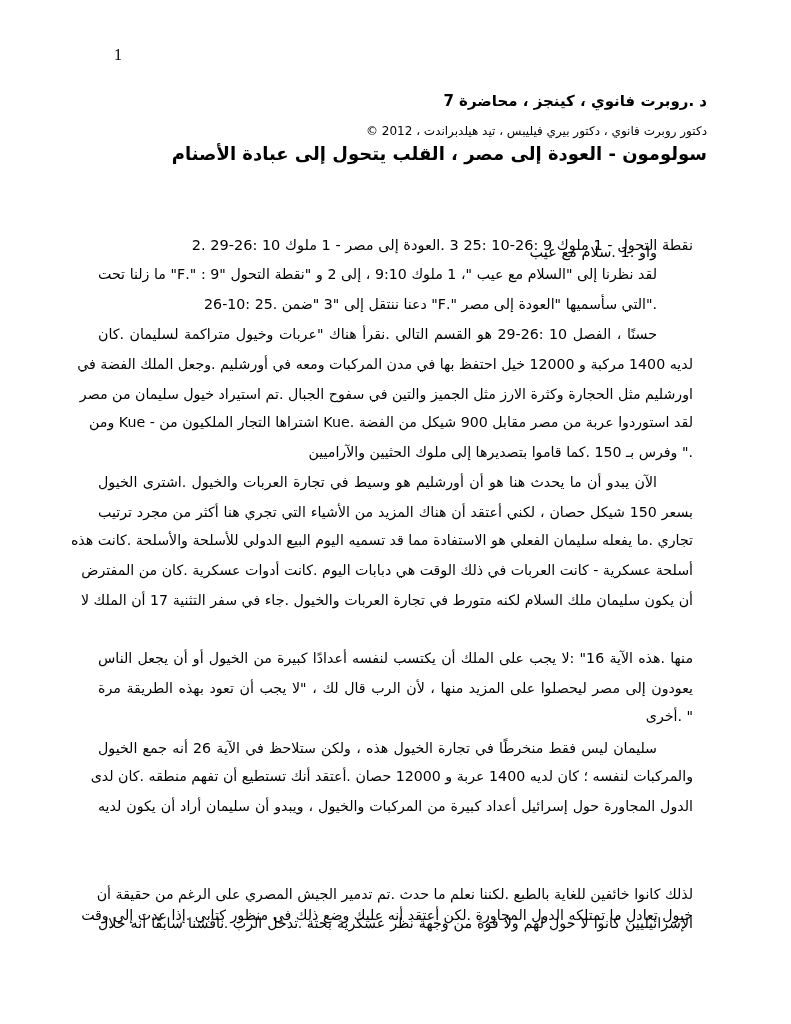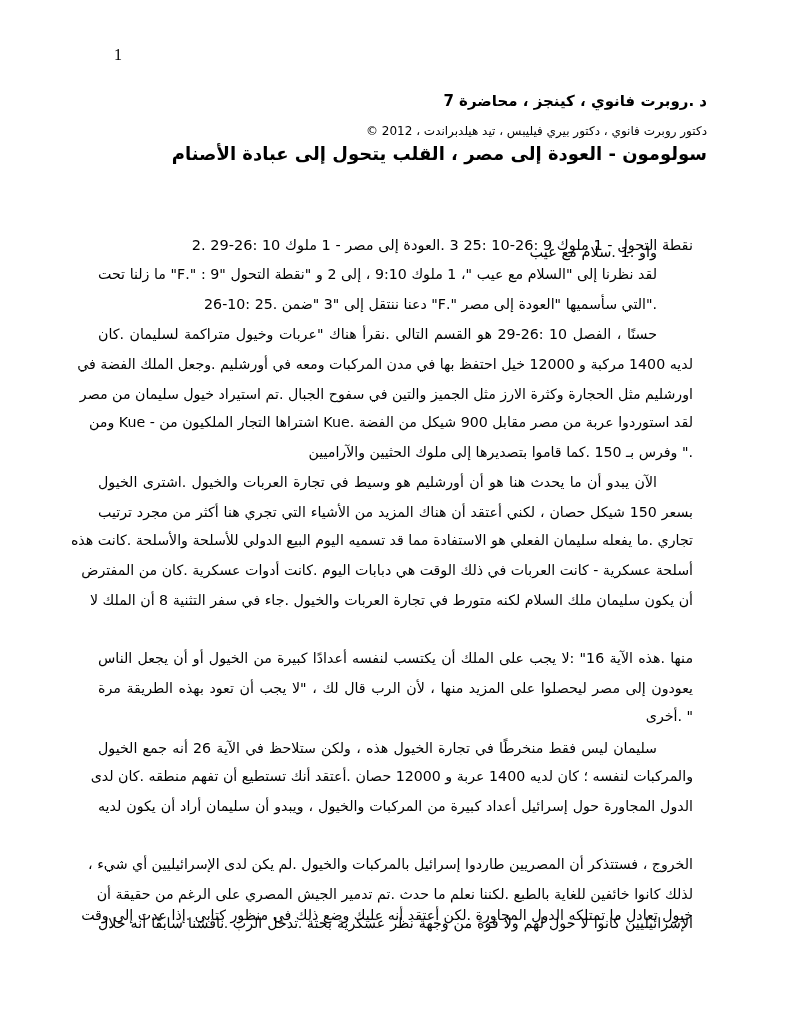--- a/index.html
+++ b/index.html
@@ -99,26 +99,25 @@
   <div class="line body-line indent" style="top:322px;">حسنًا ، الفصل 10 :26-29 هو القسم التالي .نقرأ هناك "عربات وخيول متراكمة لسليمان .كان</div>
   <div class="line body-line" style="top:352px;">لديه 1400 مركبة و 12000 خيل احتفظ بها في مدن المركبات ومعه في أورشليم .وجعل الملك الفضة في</div>
   <div class="line body-line" style="top:382px;">اورشليم مثل الحجارة وكثرة الارز مثل الجميز والتين في سفوح الجبال .تم استيراد خيول سليمان من مصر</div>
   <div class="line body-line" style="top:410px;">لقد استوردوا عربة من مصر مقابل 900 شيكل من الفضة .Kue اشتراها التجار الملكيون من - Kue ومن</div>
   <div class="line body-line last" style="top:440px; left:auto;">." وفرس بـ 150 .كما قاموا بتصديرها إلى ملوك الحثيين والآراميين</div>
 
   <div class="line body-line indent" style="top:470px;">الآن يبدو أن ما يحدث هنا هو أن أورشليم هو وسيط في تجارة العربات والخيول .اشترى الخيول</div>
   <div class="line body-line" style="top:500px;">بسعر 150 شيكل حصان ، لكني أعتقد أن هناك المزيد من الأشياء التي تجري هنا أكثر من مجرد ترتيب</div>
   <div class="line body-line" style="top:528px;">تجاري .ما يفعله سليمان الفعلي هو الاستفادة مما قد تسميه اليوم البيع الدولي للأسلحة والأسلحة .كانت هذه</div>
   <div class="line body-line" style="top:558px;">أسلحة عسكرية - كانت العربات في ذلك الوقت هي دبابات اليوم .كانت أدوات عسكرية .كان من المفترض</div>
-  <div class="line body-line" style="top:588px;">أن يكون سليمان ملك السلام لكنه متورط في تجارة العربات والخيول .جاء في سفر التثنية 8 أن الملك لا</div>
+  <div class="line body-line" style="top:588px;">أن يكون سليمان ملك السلام لكنه متورط في تجارة العربات والخيول .جاء في سفر التثنية 17 أن الملك لا</div>
   <div class="line body-line" style="top:646px;">منها .هذه الآية 16" :لا يجب على الملك أن يكتسب لنفسه أعدادًا كبيرة من الخيول أو أن يجعل الناس</div>
   <div class="line body-line" style="top:676px;">يعودون إلى مصر ليحصلوا على المزيد منها ، لأن الرب قال لك ، "لا يجب أن تعود بهذه الطريقة مرة</div>
   <div class="line body-line last" style="top:704px; left:auto;">" .أخرى</div>
 
   <div class="line body-line indent" style="top:736px;">سليمان ليس فقط منخرطًا في تجارة الخيول هذه ، ولكن ستلاحظ في الآية 26 أنه جمع الخيول</div>
   <div class="line body-line" style="top:764px;">والمركبات لنفسه ؛ كان لديه 1400 عربة و 12000 حصان .أعتقد أنك تستطيع أن تفهم منطقه .كان لدى</div>
   <div class="line body-line" style="top:794px;">الدول المجاورة حول إسرائيل أعداد كبيرة من المركبات والخيول ، ويبدو أن سليمان أراد أن يكون لديه</div>
   <div class="line body-line" style="top:866px;margin-top:37px;">خيول تعادل ما تمتلكه الدول المجاورة .لكن أعتقد أنه عليك وضع ذلك في منظور كتابي .إذا عدت إلى وقت</div>
-  <div class="line body-line" style="top:852px;">الخروج ، فستتذكر أن المصريين طاردوا إسرائيل بالمركبات والخيول .لم يكن لدى الإسرائيليين أي شيء ،</div>
   <div class="line body-line" style="top:882px;">لذلك كانوا خائفين للغاية بالطبع .لكننا نعلم ما حدث .تم تدمير الجيش المصري على الرغم من حقيقة أن</div>
   <div class="line body-line" style="top:911px;font-family:Liberation Serif, serif;">الإسرائيليين كانوا لا حول لهم ولا قوة من وجهة نظر عسكرية بحتة .تدخل الرب .ناقشنا سابقًا أنه خلال</div>
 
 </div>
 
 </body></html>

